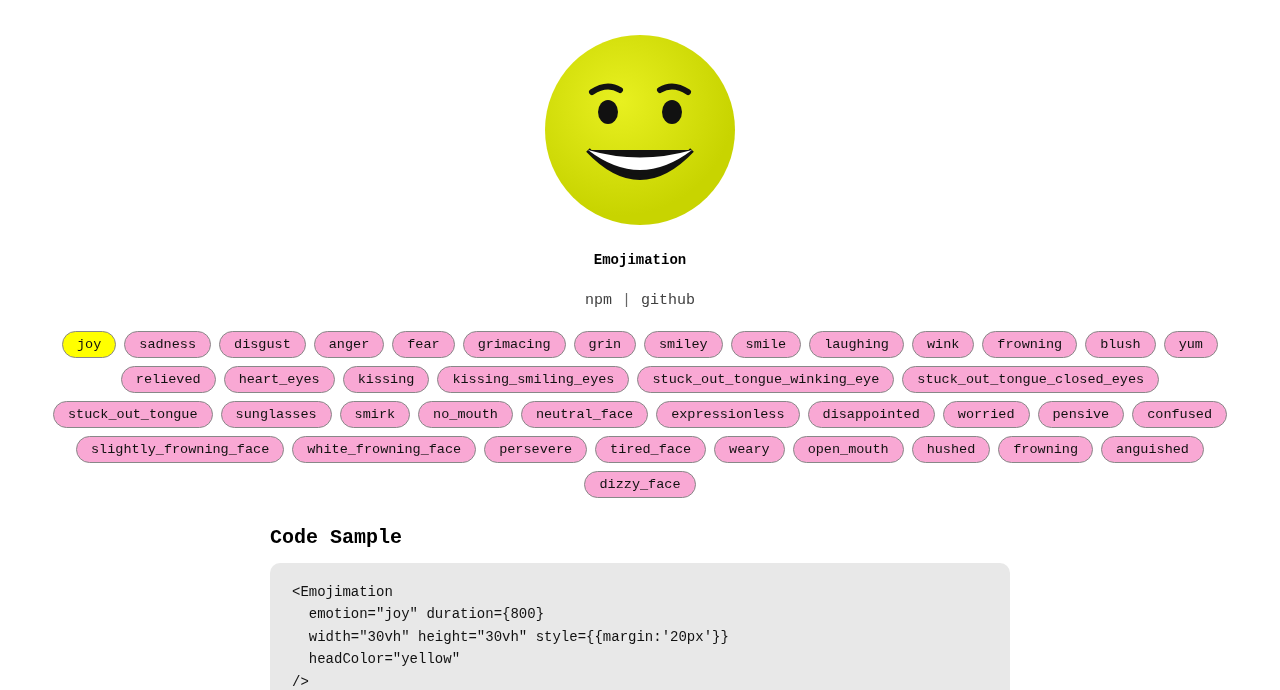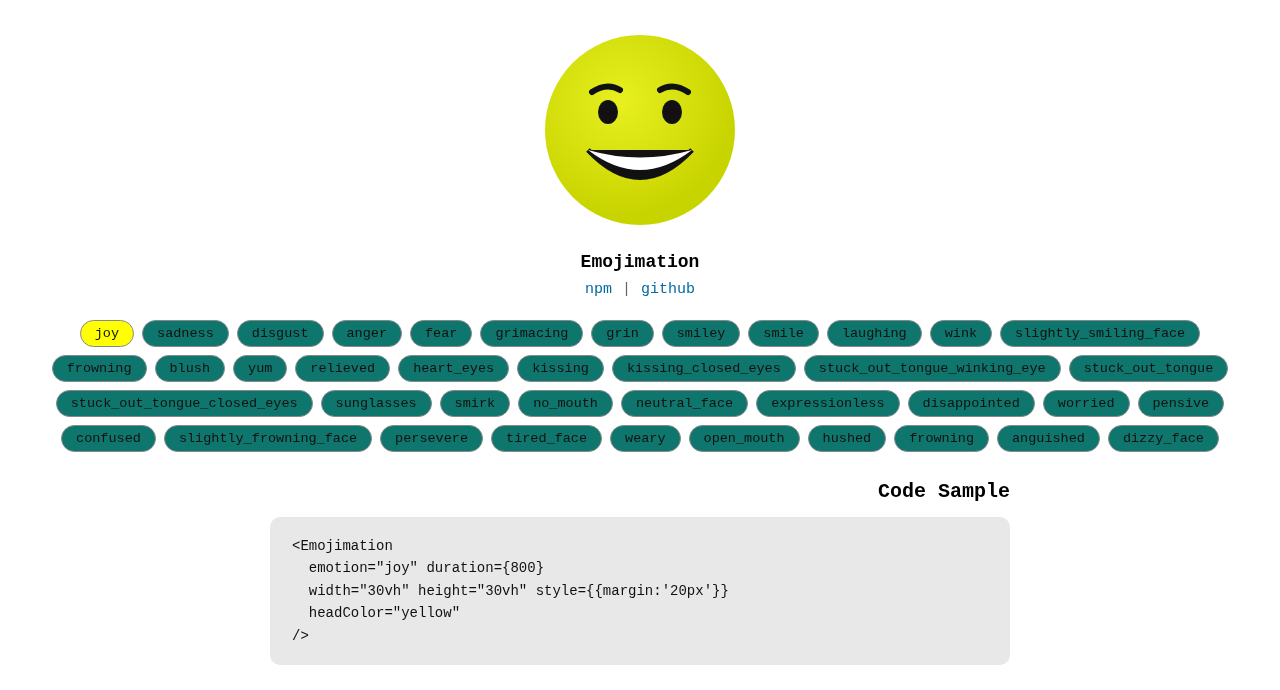--- a/index.html
+++ b/index.html
@@ -18,38 +18,38 @@
       margin-bottom: 18px;
       margin-top: 10px;
     }
     .emoji-face {
       width: 200px;
       height: 200px;
     }
 
     
     #app-title {
-      font-size: 18px;
+      font-size: 14px;
       font-weight: bold;
       font-family: 'Courier New', Courier, monospace;
-      margin-bottom: 9px;
+      margin-bottom: 24px;
       color: #000;
     }
 
     
     #links-row {
       display: flex;
       align-items: center;
       gap: 10px;
       margin-bottom: 22px;
       font-family: 'Courier New', Courier, monospace;
       font-size: 15px;
     }
     .link-item {
-      color: #0369a1;
+      color: #404040;
       cursor: pointer;
       text-decoration: none;
     }
     .link-separator {
       color: #666;
     }
 
     
     #tags-container {
       display: flex;
@@ -60,40 +60,40 @@
       margin-bottom: 28px;
       align-items: flex-end;
     }
     .tag {
       border: 1.5px solid #888;
       border-radius: 20px;
       padding: 5px 14px;
       font-size: 13.5px;
       font-family: 'Courier New', Courier, monospace;
       cursor: pointer;
-      background: #0f766e;
+      background: #f9a8d4;
       color: #111;
       white-space: nowrap;
     }
     .tag.active {
       background: #ffff00;
       border-color: #888;
       font-weight: normal;
     }
 
     
     #code-section {
       width: 100%;
       max-width: 740px;
     }
     #code-title {
       font-size: 20px;
       font-weight: bold;
       font-family: 'Courier New', Courier, monospace;
-      text-align: right;
+      text-align: left;
       margin-bottom: 14px;
       color: #000;
     }
     #code-block {
       background: #e8e8e8;
       border-radius: 10px;
       padding: 18px 22px;
       font-family: 'Courier New', Courier, monospace;
       font-size: 14px;
       color: #111;
@@ -142,41 +142,41 @@
     <button class="tag">sadness</button>
     <button class="tag">disgust</button>
     <button class="tag">anger</button>
     <button class="tag">fear</button>
     <button class="tag">grimacing</button>
     <button class="tag">grin</button>
     <button class="tag">smiley</button>
     <button class="tag">smile</button>
     <button class="tag">laughing</button>
     <button class="tag">wink</button>
-    <button class="tag">slightly_smiling_face</button>
     <button class="tag">frowning</button>
     <button class="tag">blush</button>
     <button class="tag">yum</button>
     <button class="tag">relieved</button>
     <button class="tag">heart_eyes</button>
     <button class="tag">kissing</button>
-    <button class="tag">kissing_closed_eyes</button>
+    <button class="tag">kissing_smiling_eyes</button>
     <button class="tag">stuck_out_tongue_winking_eye</button>
+    <button class="tag">stuck_out_tongue_closed_eyes</button>
     <button class="tag">stuck_out_tongue</button>
-    <button class="tag">stuck_out_tongue_closed_eyes</button>
     <button class="tag">sunglasses</button>
     <button class="tag">smirk</button>
     <button class="tag">no_mouth</button>
     <button class="tag">neutral_face</button>
     <button class="tag">expressionless</button>
     <button class="tag">disappointed</button>
     <button class="tag">worried</button>
     <button class="tag">pensive</button>
     <button class="tag">confused</button>
     <button class="tag">slightly_frowning_face</button>
+    <button class="tag">white_frowning_face</button>
     <button class="tag">persevere</button>
     <button class="tag">tired_face</button>
     <button class="tag">weary</button>
     <button class="tag">open_mouth</button>
     <button class="tag">hushed</button>
     <button class="tag">frowning</button>
     <button class="tag">anguished</button>
     <button class="tag">dizzy_face</button>
   </div>
 

